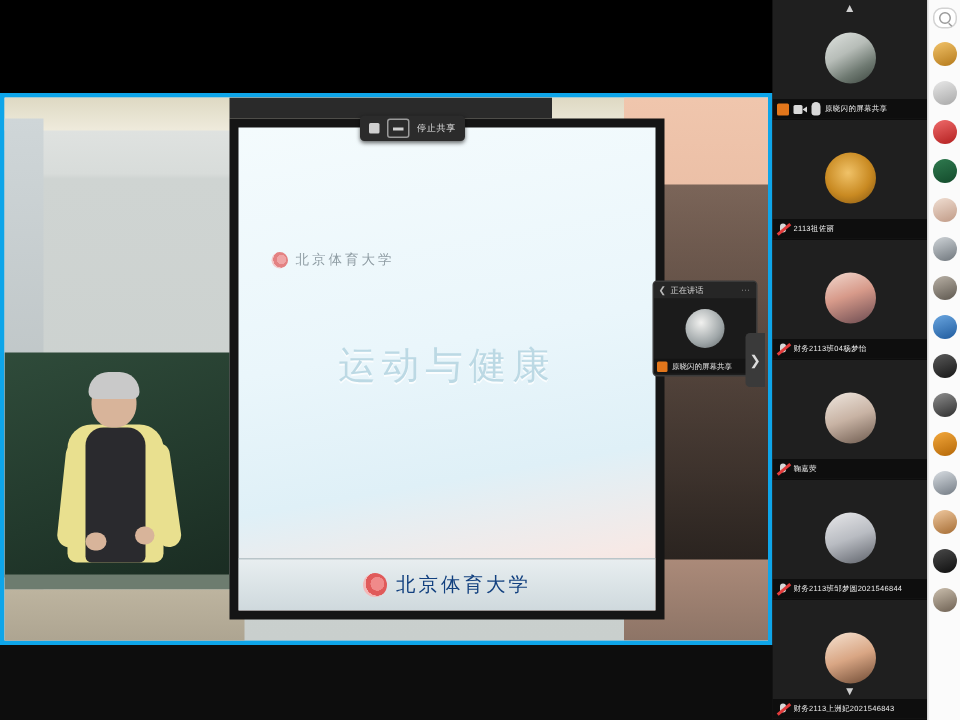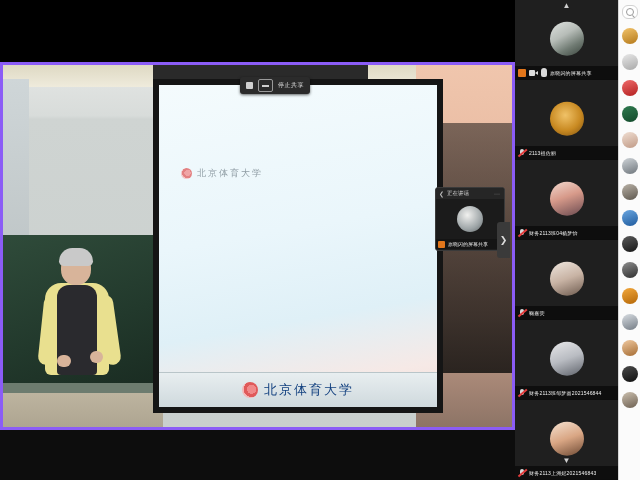--- a/index.html
+++ b/index.html
@@ -3,21 +3,21 @@
 <meta charset="utf-8">
 <style>
   html,body{margin:0;padding:0;background:#000;}
   body{width:640px;height:480px;overflow:hidden;font-family:"Liberation Sans","DejaVu Sans",sans-serif;}
   #app{position:relative;width:640px;height:480px;background:#1b1b1b;overflow:hidden;}
 
   
   #stage{position:absolute;left:0;top:0;width:515px;height:480px;background:#000;overflow:hidden;}
 
   
-  #share-frame{position:absolute;left:0;top:62px;width:515px;height:368px;border:3px solid #8b5cf6;box-sizing:border-box;overflow:hidden;background:#cfd6d4;}
+  #share-frame{position:absolute;left:0;top:62px;width:515px;height:368px;border:3px solid #0ea5e9;box-sizing:border-box;overflow:hidden;background:#cfd6d4;}
 
   
   .room{position:absolute;inset:0;
     background:
       linear-gradient(180deg,#e7e3d2 0%,#e9e5d4 5%,#dfe2e0 6%,#d8dcda 14%,#cfd4d2 15%,#c9cfcd 100%);
   }
   
   .ceil{position:absolute;left:0;top:0;width:100%;height:22px;background:linear-gradient(180deg,#ded9c3,#efebdc);}
   .ceil2{position:absolute;left:150px;top:0;width:215px;height:14px;background:#2a2a2a;}
   .wall-right{position:absolute;right:0;top:0;width:96px;height:100%;background:linear-gradient(180deg,#f0c6ad,#e7b9a0 35%,#c9a08c 70%,#8d7466 100%);}
@@ -151,20 +151,21 @@
           <div class="p-hand2"></div>
         </div>
       </div>
 
       <div class="screen-frame"></div>
       <div class="slide">
         <div class="slide-logo-top">
           <span class="logo-swirl sm"></span>
           <span class="logo-text" style="font-size:9px;">北京体育大学</span>
         </div>
+        <div class="slide-title">运动与健康</div>
         <div class="slide-banner">
           <span class="logo-swirl"></span>
           <span class="banner-text">北京体育大学</span>
         </div>
       </div>
 
       <div id="pip">
         <div class="pip-head">
           <span class="chev">❮</span>
           <span class="t">正在讲话</span>

